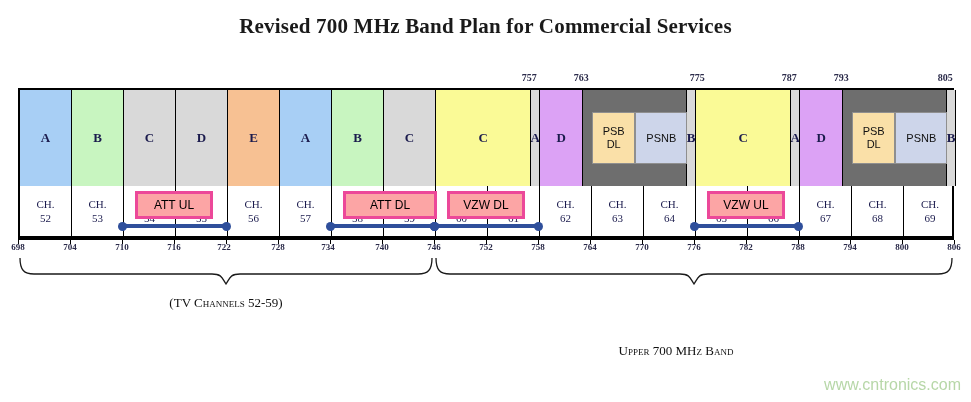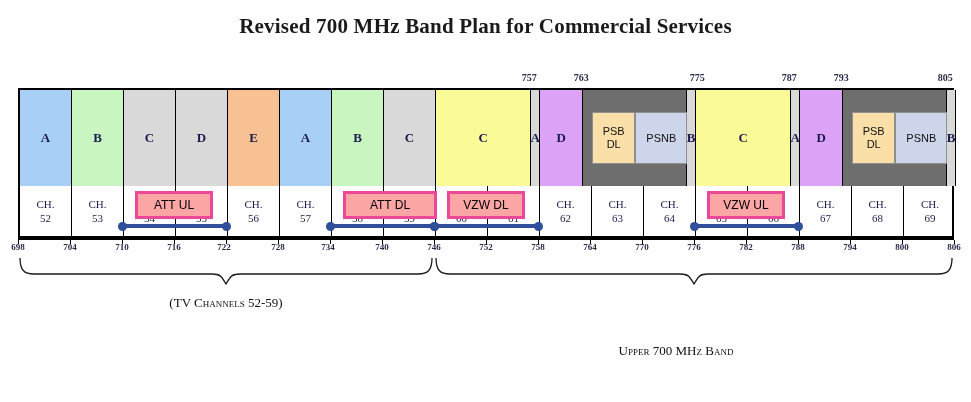--- a/index.html
+++ b/index.html
@@ -420,13 +420,14 @@
     </div>
   <div id="captions">
       <div class="band-caption" style="left: 226px; top: 248px;">
         <div>(TV Channels 52-59)</div>
       </div>
       <div class="band-caption" style="left: 676px; top: 248px; margin-top: 48px;">
         <div>Upper 700 MHz Band</div>
       </div>
     </div>
 
+  <div id="watermark">www.cntronics.com</div>
 </div>
 
 </body></html>

